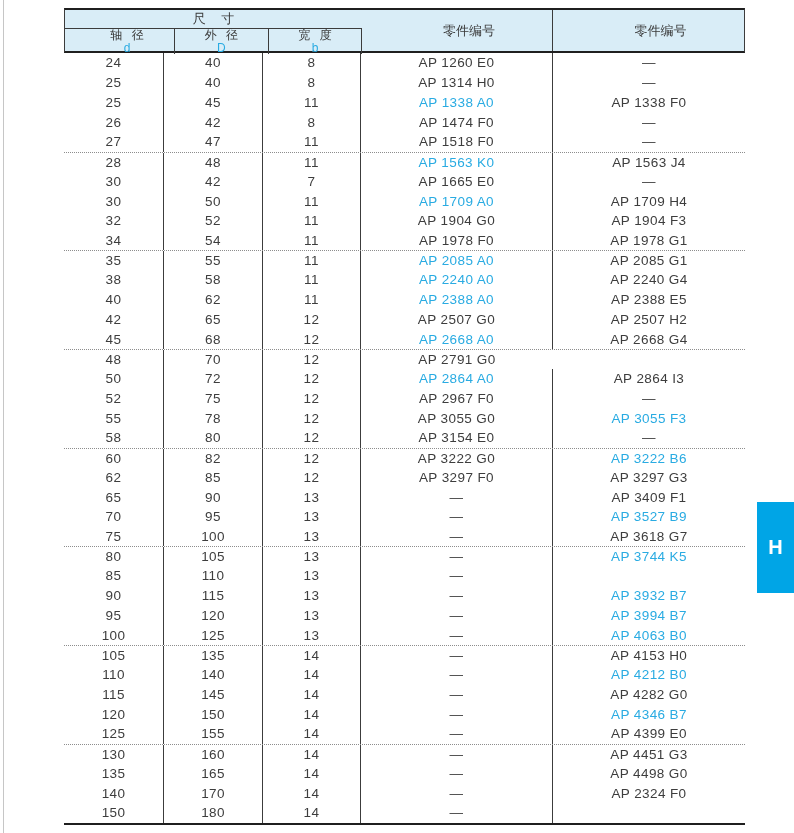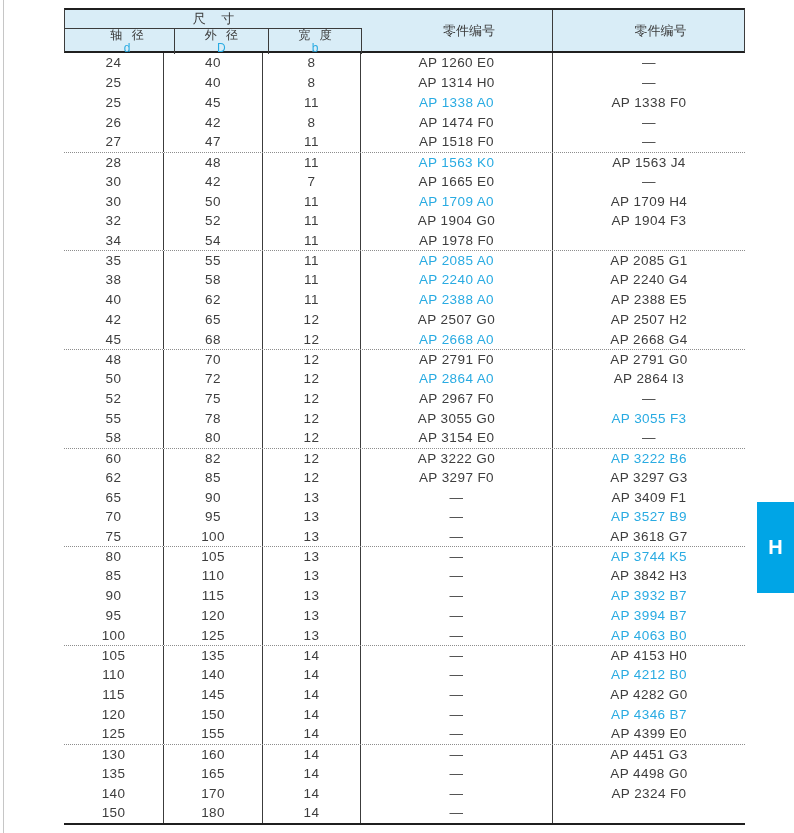--- a/index.html
+++ b/index.html
@@ -139,20 +139,21 @@
           <div class="tcell c2">52</div>
           <div class="tcell c3">11</div>
           <div class="tcell c4">AP 1904 G0</div>
           <div class="tcell c5">AP 1904 F3</div>
         </div>
         <div class="trow">
           <div class="tcell c1">34</div>
           <div class="tcell c2">54</div>
           <div class="tcell c3">11</div>
           <div class="tcell c4">AP 1978 F0</div>
+          <div class="tcell c5">AP 1978 G1</div>
         </div>
         <div class="trow group-start">
           <div class="tcell c1">35</div>
           <div class="tcell c2">55</div>
           <div class="tcell c3">11</div>
           <div class="tcell c4 blue">AP 2085 A0</div>
           <div class="tcell c5">AP 2085 G1</div>
         </div>
         <div class="trow">
           <div class="tcell c1">38</div>
@@ -179,21 +180,20 @@
           <div class="tcell c1">45</div>
           <div class="tcell c2">68</div>
           <div class="tcell c3">12</div>
           <div class="tcell c4 blue">AP 2668 A0</div>
           <div class="tcell c5">AP 2668 G4</div>
         </div>
         <div class="trow group-start">
           <div class="tcell c1">48</div>
           <div class="tcell c2">70</div>
           <div class="tcell c3">12</div>
-          <div class="tcell c4">AP 2791 F0</div>
           <div class="tcell c5">AP 2791 G0</div>
         </div>
         <div class="trow">
           <div class="tcell c1">50</div>
           <div class="tcell c2">72</div>
           <div class="tcell c3">12</div>
           <div class="tcell c4 blue">AP 2864 A0</div>
           <div class="tcell c5">AP 2864 I3</div>
         </div>
         <div class="trow">
@@ -257,21 +257,20 @@
           <div class="tcell c2">105</div>
           <div class="tcell c3">13</div>
           <div class="tcell c4">—</div>
           <div class="tcell c5 blue">AP 3744 K5</div>
         </div>
         <div class="trow">
           <div class="tcell c1">85</div>
           <div class="tcell c2">110</div>
           <div class="tcell c3">13</div>
           <div class="tcell c4">—</div>
-          <div class="tcell c5">AP 3842 H3</div>
         </div>
         <div class="trow">
           <div class="tcell c1">90</div>
           <div class="tcell c2">115</div>
           <div class="tcell c3">13</div>
           <div class="tcell c4">—</div>
           <div class="tcell c5 blue">AP 3932 B7</div>
         </div>
         <div class="trow">
           <div class="tcell c1">95</div>

